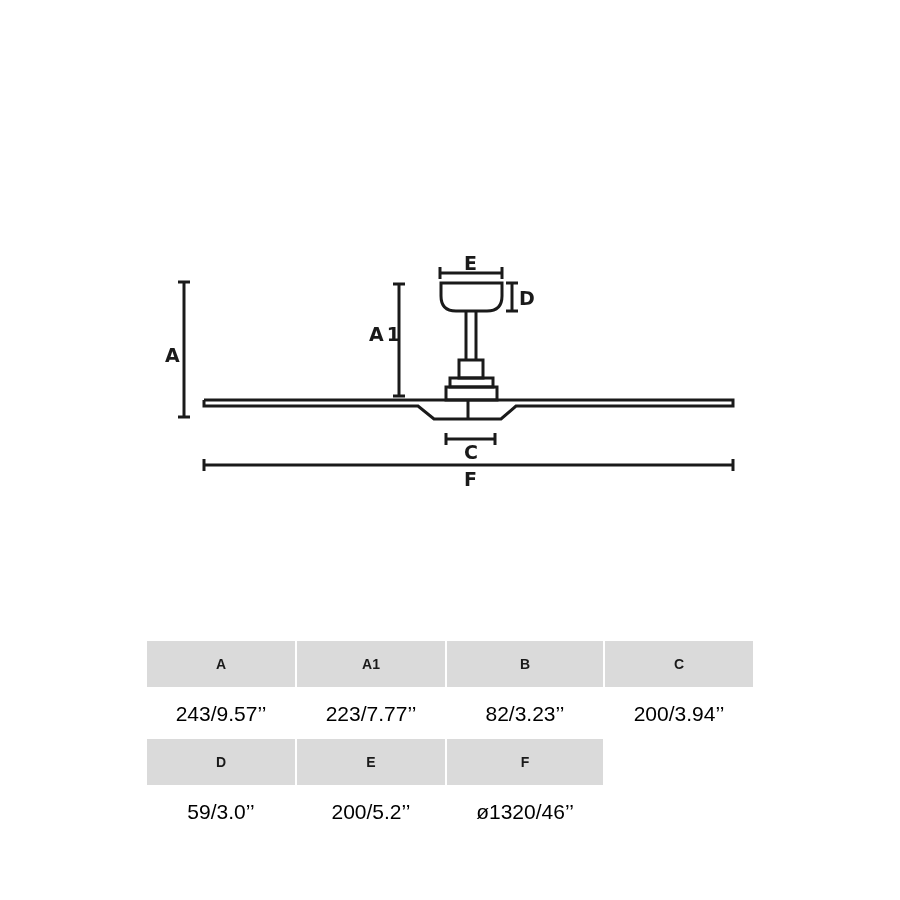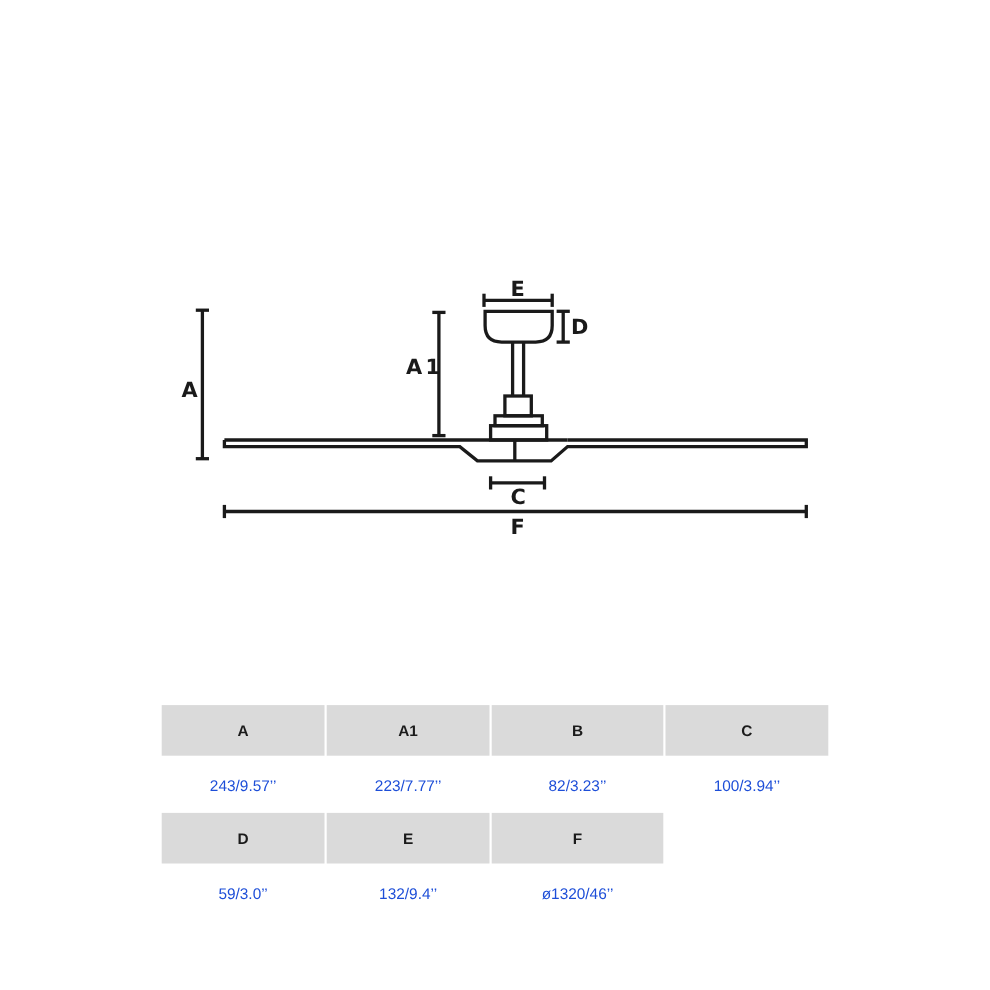--- a/index.html
+++ b/index.html
@@ -1,21 +1,21 @@
 <!DOCTYPE html>
 <html><head>
   <meta charset="utf-8">
   <style>
     html, body { margin: 0; padding: 0; background: #ffffff; }
     body { width: 900px; height: 900px; position: relative; overflow: hidden; font-family: "Liberation Sans", sans-serif; color: #1a1a1a; }
     .diagram { position: absolute; left: 0; top: 0; width: 900px; height: 560px; }
     .dim-label { position: absolute; font-family: "DejaVu Sans", sans-serif; font-weight: bold; font-size: 19px; color: #1a1a1a; line-height: 1; }
     .table { position: absolute; left: 147px; top: 641px; }
     .cell-head { position: absolute; background: #dadada; height: 46px; display: flex; align-items: center; justify-content: center; font-weight: bold; font-size: 14px; color: #1a1a1a; }
-    .cell-val { position: absolute; height: 50px; display: flex; align-items: center; justify-content: center; font-size: 14px; color: #1d4ed8; }
+    .cell-val { position: absolute; height: 50px; display: flex; align-items: center; justify-content: center; font-size: 21px; color: #000000; }
   </style>
 </head>
 <body>
 
 <div class="diagram">
   <svg width="900" height="560" viewBox="0 0 900 560">
     <g stroke="#1a1a1a" stroke-width="3" fill="none">
 
       <line x1="184" y1="282" x2="184" y2="417"></line>
       <line x1="178" y1="282" x2="190" y2="282"></line>
@@ -66,22 +66,22 @@
 <div class="table">
 
   <div class="cell-head" style="left:0px; top:0; width:148px;">A</div>
   <div class="cell-head" style="left:150px; top:0; width:148px;">A1</div>
   <div class="cell-head" style="left:300px; top:0; width:156px;">B</div>
   <div class="cell-head" style="left:458px; top:0; width:148px;">C</div>
 
   <div class="cell-val" style="left:0px; top:48px; width:148px;">243/9.57’’</div>
   <div class="cell-val" style="left:150px; top:48px; width:148px;">223/7.77’’</div>
   <div class="cell-val" style="left:300px; top:48px; width:156px;">82/3.23’’</div>
-  <div class="cell-val" style="left:458px; top:48px; width:148px;">100/3.94’’</div>
+  <div class="cell-val" style="left:458px; top:48px; width:148px;">200/3.94’’</div>
 
   <div class="cell-head" style="left:0px; top:98px; width:148px;">D</div>
   <div class="cell-head" style="left:150px; top:98px; width:148px;">E</div>
   <div class="cell-head" style="left:300px; top:98px; width:156px;">F</div>
 
   <div class="cell-val" style="left:0px; top:146px; width:148px;">59/3.0’’</div>
-  <div class="cell-val" style="left:150px; top:146px; width:148px;">132/9.4’’</div>
+  <div class="cell-val" style="left:150px; top:146px; width:148px;">200/5.2’’</div>
   <div class="cell-val" style="left:300px; top:146px; width:156px;">ø1320/46’’</div>
 </div>
 
 </body></html>

